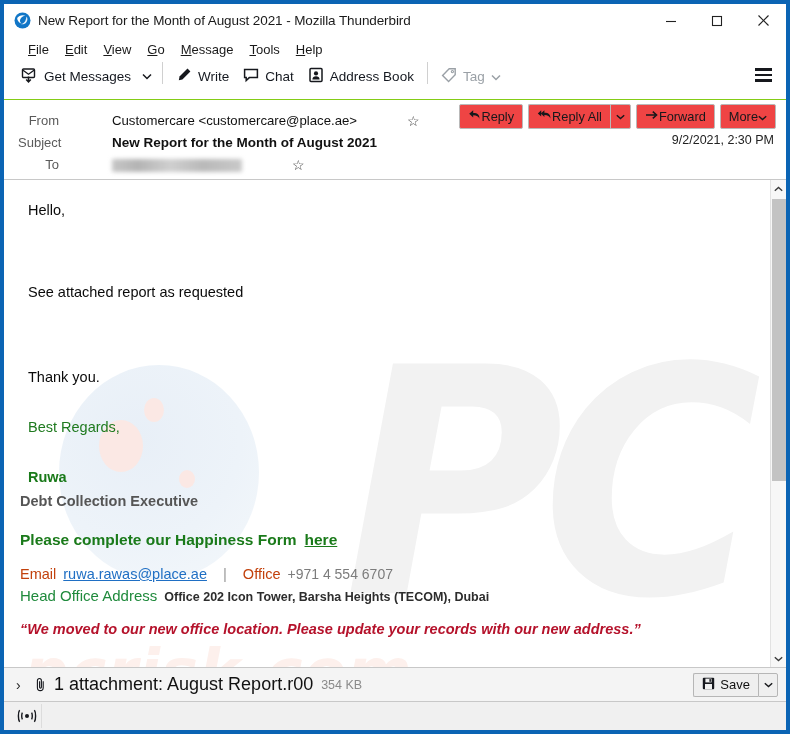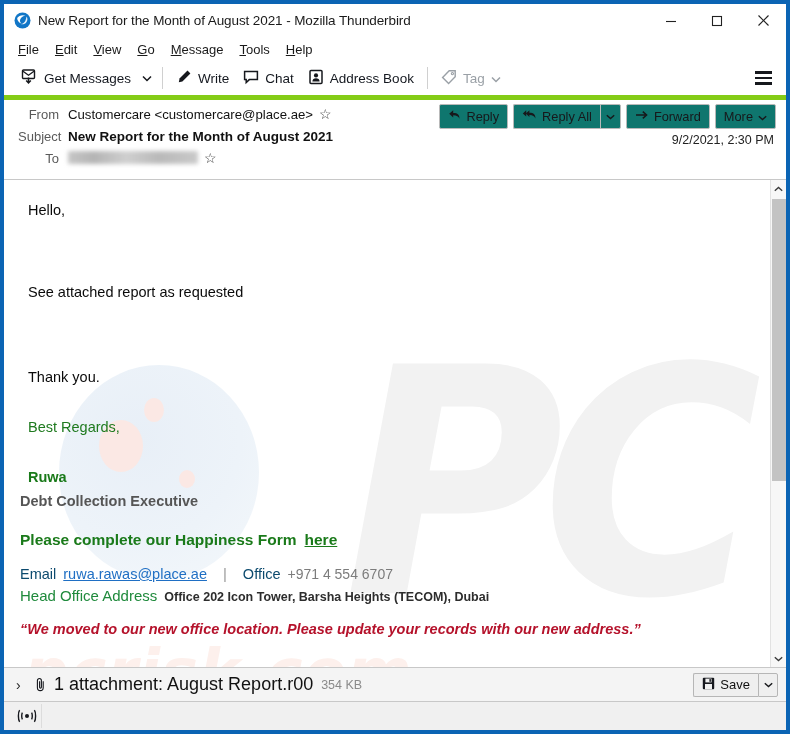--- a/index.html
+++ b/index.html
@@ -47,35 +47,35 @@
     display: flex; align-items: center; justify-content: center;
     cursor: default;
   }
   .win-btn svg { display: block; }
 
   
   .menubar {
     height: 25px; min-height: 25px;
     background: #ffffff;
     display: flex; align-items: center;
-    padding-left: 6px;
+    padding-left: 16px;
   }
   .menu-item {
     font-size: 13px; color: #1a1a1a;
     padding: 2px 8px; cursor: default;
     white-space: nowrap;
   }
   .menu-item u { text-decoration: underline; text-underline-offset: 1px; }
 
   
   .toolbar {
     height: 38px; min-height: 38px;
     background: #ffffff;
-    border-bottom: 5px solid #84cc16;
-    display: flex; align-items: center;
+    border-bottom: 1px solid #84cc16;
+    display: flex; 
     padding: 0 8px 1px 10px;
     position: relative;
   }
   .tbtn {
     display: flex; align-items: center; gap: 6px;
     height: 29px; padding: 0 7px;
     font-size: 13.5px; color: #14181f;
     border-radius: 2px; cursor: default;
     white-space: nowrap;
   }
@@ -92,24 +92,25 @@
   .hamburger i { display: block; width: 17px; height: 2.6px; background: #16181d; }
 
   
   .msg-header {
     background: #ffffff;
     border-bottom: 1px solid #c8c8c8;
     padding: 7px 0 6px 0;
     position: relative;
   }
   .hdr-row {
-    display: flex; align-items: flex-start;
+    display: flex; align-items: flex-end;
     padding: 0 10px 0 14px;
     min-height: 21px;
     margin-bottom: 1px;
+    gap: 44px;
   }
   .hdr-label {
     width: 50px; text-align: right; padding-right: 9px;
     font-size: 13px; color: #5a5a5a; flex: 0 0 auto;
   }
   .hdr-value { font-size: 13.2px; color: #111; }
   .hdr-value.bold { font-weight: bold; font-size: 13.5px; }
   .star {
     margin-left: 6px; font-size: 14px; color: #3b3b3b; cursor: default;
     line-height: 1;
@@ -121,22 +122,22 @@
   }
   .msg-date {
     position: absolute; right: 12px; top: 33px;
     font-size: 12.5px; color: #222;
   }
   .reply-group {
     position: absolute; right: 10px; top: 4px;
     display: flex; align-items: stretch; gap: 5px;
   }
   .rbtn {
-    display: flex; align-items: center; gap: 5px;
-    background: #0f766e;
+    display: flex; align-items: center; 
+    background: #ef4444;
     border: 1px solid #b9b9b9;
     border-radius: 2px;
     height: 25px; padding: 0 8px;
     font-size: 12.8px; color: #17181b; cursor: default;
   }
   .split { display: flex; }
   .split .rbtn:first-child { border-right: none; border-radius: 2px 0 0 2px; }
   .split .rbtn.caret-only {
     border-radius: 0 2px 2px 0; padding: 0 5px; border-left: 1px solid #b9b9b9;
   }
@@ -207,21 +208,21 @@
     font-size: 33px; color: #7d8a57; letter-spacing: 6px; line-height: 0.95;
     font-family: "Liberation Sans", sans-serif; font-weight: 300;
   }
   .logo-sub {
     font-size: 8.6px; color: #9a9a84; letter-spacing: 2.3px; margin-top: 2px;
   }
 
   
   .contact { margin-top: 16px; }
   .c-row { display: flex; align-items: baseline; margin-bottom: 5px; }
-  .c-lbl { font-size: 14.5px; color: #0c4a6e; }
+  .c-lbl { font-size: 14.5px; color: #c2410c; }
   .c-mail {
     font-size: 14.5px; color: #1f6fc4; text-decoration: underline; margin-left: 7px;
   }
   .c-divider { color: #9b9b9b; margin: 0 16px; font-size: 15px; }
   .c-val { font-size: 14px; color: #7c7c7c; margin-left: 7px; }
   .c-val.dark { color: #2d2d2d; font-weight: bold; font-size: 12.5px; }
   .c-lbl-addr { font-size: 15px; color: #1f8a3c; }
   .quote {
     margin-top: 17px; font-size: 14.5px; font-weight: bold; font-style: italic;
     color: #b5122b;

